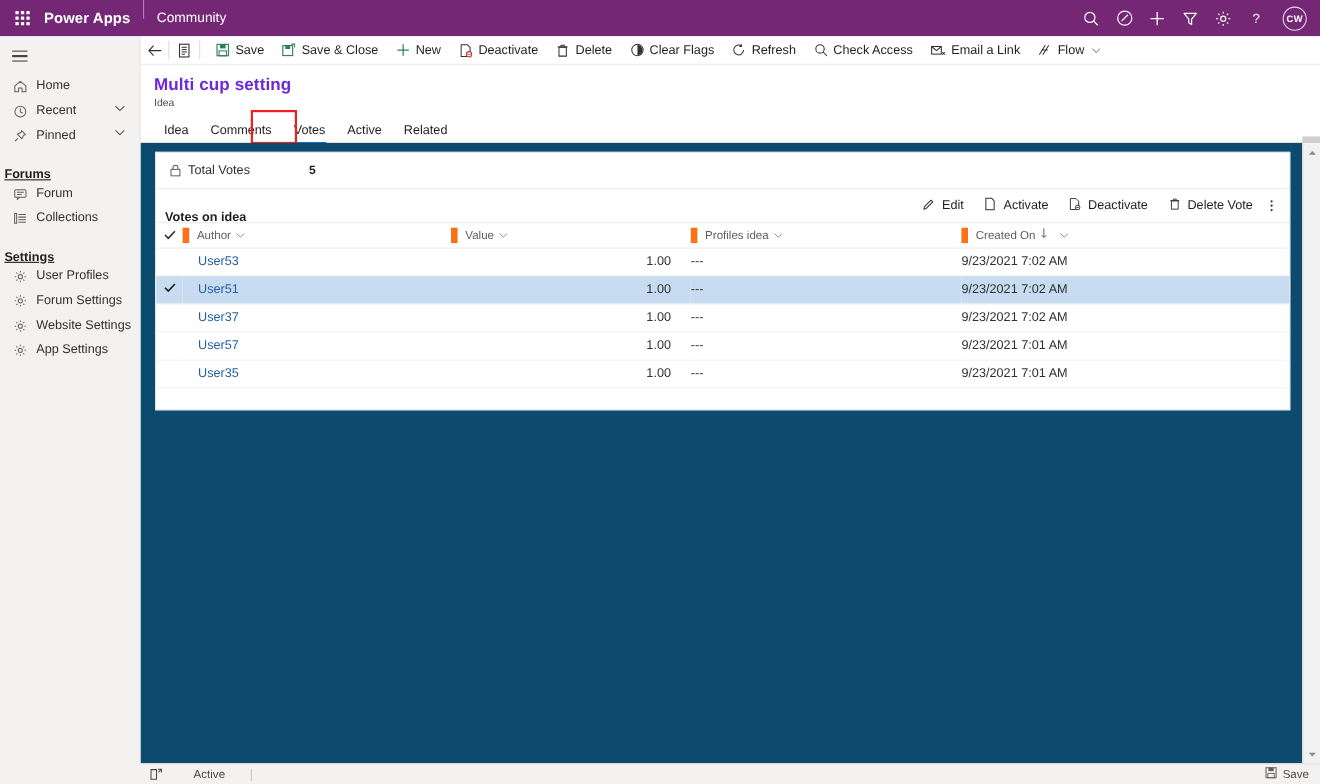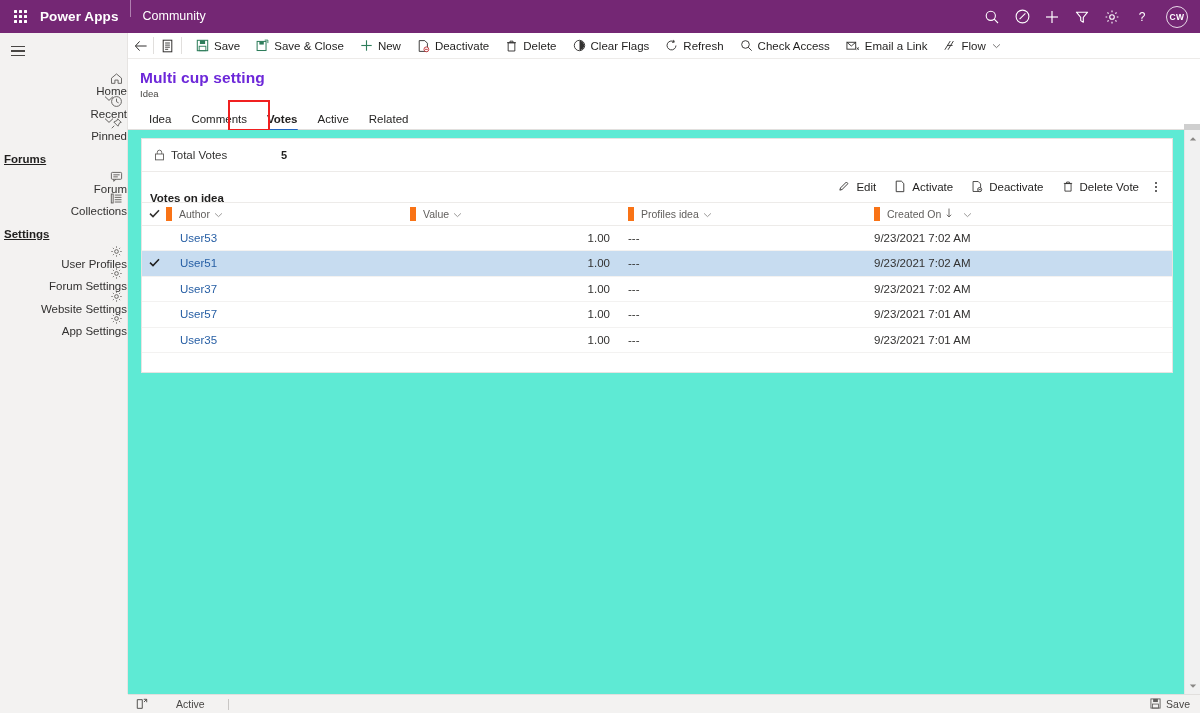--- a/index.html
+++ b/index.html
@@ -41,22 +41,22 @@
   
   .sidenav {
     position: absolute; left: 0; top: 33px; width: 128px; height: 680px;
     background: #f3f2f1; border-right: 1px solid #e6e4e2;
   }
   .hamburger { height: 30px; display: flex; align-items: center; padding-left: 11px; cursor: pointer; margin-top: 3px;}
   .hamburger span { display: block; width: 14px; height: 1.4px; background: #484644; }
   .hamburger .hb { display: flex; flex-direction: column; gap: 3px; }
   .nav-list { padding-top: 6px; }
   .nav-item {
-    height: 22.5px; display: flex; align-items: flex-end; padding-left: 12px;
-    font-size: 11.5px; color: #323130; cursor: pointer; position: relative; flex-direction: column;
+    height: 22.5px; display: flex; align-items: flex-start; padding-left: 12px;
+    font-size: 11.5px; color: #323130; cursor: pointer; position: relative;
   }
   .nav-ico { width: 17px; display: flex; align-items: center; justify-content: flex-start; color: #605e5c; }
   .nav-label { padding-left: 4px; color: #323130; }
   .nav-chev { position: absolute; right: 13px; color: #605e5c; display: flex; }
   .nav-group {
     font-size: 11.5px; font-weight: bold; color: #201f1e;
     padding: 13px 0 5px 4px;
     text-decoration: underline;
   }
 
@@ -80,34 +80,34 @@
   .pagehead {
     position: absolute; left: 128px; top: 59px; width: 1072px; height: 71px;
     background: #fff; border-bottom: 1px solid #e1dfdd;
   }
   .rec-title { font-size: 15.5px; font-weight: bold; color: #6d28d9; padding: 10px 0 0 12px; letter-spacing: .1px; }
   .rec-sub { font-size: 9.5px; color: #484644; padding: 1px 0 0 12px; }
   .tabs { display: flex; align-items: flex-end; height: 26px; padding-left: 11px; margin-top: 6px; }
   .tab {
     font-size: 11.5px; color: #201f1e; padding: 0 10px 6px 10px; cursor: pointer; position: relative;
   }
-  .tab.active { font-weight: bold; text-align: center; }
+  .tab.active { font-weight: normal; text-align: center; }
   .tab.active::after {
     content: ""; position: absolute; left: 9px; right: 9px; bottom: 0; height: 2.5px;
     background: #2266c2; border-radius: 1px;
   }
   .annot-box {
     position: absolute; left: 228px; top: 100px; width: 42px; height: 31px;
     border: 2.5px solid #f02020; pointer-events: none;
   }
 
   
   .content {
     position: absolute; left: 128px; top: 130px; width: 1056px; height: 564px;
-    background: #5eead4; overflow: hidden;
+    background: #0c4a6e; overflow: hidden;
   }
   .card {
     position: absolute; left: 13px; top: 8px; width: 1032px; height: 235px;
     background: #fff; border: 1px solid #e6e4e2;
   }
   .totalvotes-row {
     height: 33px; display: flex; align-items: center; border-bottom: 1px solid #edebe9;
     font-size: 11.5px; color: #323130;
   }
   .tv-lock { padding: 0 6px 0 12px; display: flex; align-items: center; color: #605e5c; }

